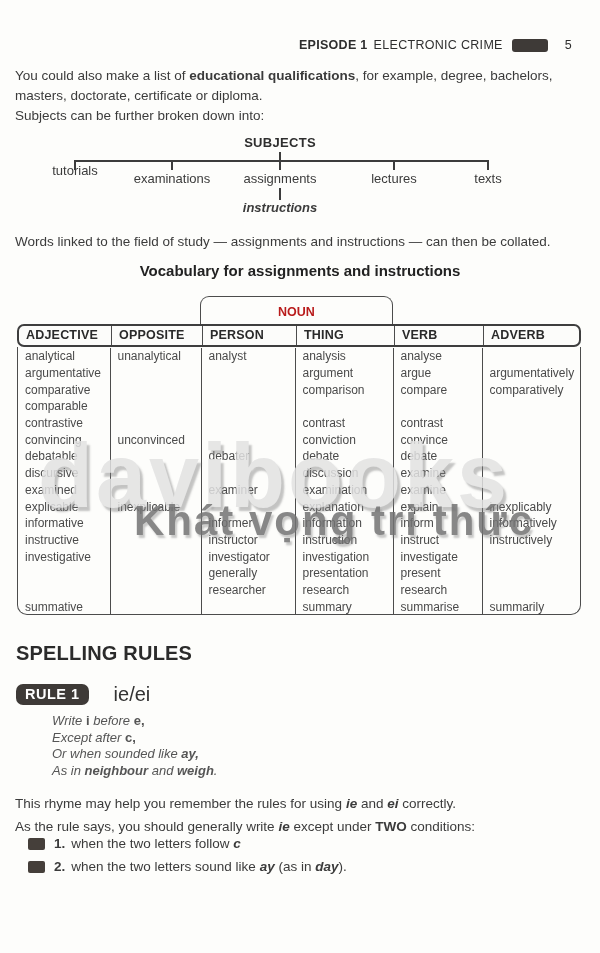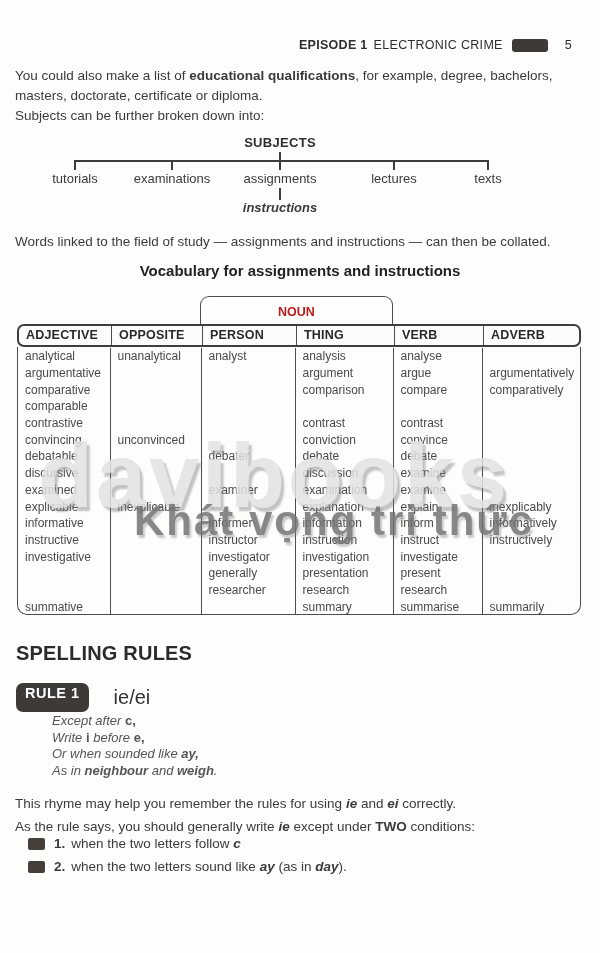--- a/index.html
+++ b/index.html
@@ -35,21 +35,21 @@
   .bbox table{border-collapse:collapse; table-layout:fixed; width:100%; height:100%; margin-top:1px;}
   .bbox td{font-size:12px; color:#4a4a4a; padding:0 0 0 7px; height:16.4px; vertical-align:middle; white-space:nowrap; overflow:hidden;}
   .bbox td + td{border-left:1.4px solid #4c4c4c;}
   
   .wm{position:absolute; z-index:5; pointer-events:none; font-weight:bold; color:#e2e2e2; opacity:.85;}
   .wm1{top:425px; left:38px; font-size:90px; letter-spacing:3px; text-shadow:3px 4px 2px rgba(130,130,130,.55);}
   .wm2{top:497px; left:134px; font-size:42px; letter-spacing:2px; color:#737373; text-shadow:2px 3px 2px rgba(130,130,130,.5);}
   
   .sphead{position:absolute; top:642px; left:16px; font-size:20px; font-weight:bold; letter-spacing:.2px; color:#2b2b2b;}
   .rulerow{position:absolute; top:683px; left:16px; display:flex; align-items:center;}
-  .rulebadge{background:#3e3a37; color:#fff; font-weight:bold; font-size:14.5px; padding:2px 9px 11px; border-radius:7px; letter-spacing:.5px;}
+  .rulebadge{background:#3e3a37; color:#fff; font-weight:bold; font-size:14.5px; padding:2px 9px 3px; border-radius:7px; letter-spacing:.5px;}
   .ruletitle{font-size:20px; margin-left:25px; color:#333;}
   .poem{position:absolute; top:713px; left:52px; font-size:13px; line-height:16.5px; color:#555;}
   .cond{position:absolute; left:28px; display:flex; align-items:center; font-size:13.5px;}
   .cond .sq{width:17px; height:12px; border-radius:2px; margin-right:9px; background:#453f3a;}
   .cond .num{font-weight:bold; margin-right:6px;}
 </style>
 </head>
 <body>
 
 <div class="page">
@@ -66,21 +66,21 @@
 
   <div class="tree">
     <div class="lbl root">SUBJECTS</div>
     <div class="ln" style="left:279px; top:16px; width:1.5px; height:8px;"></div>
     <div class="ln" style="left:74px; top:24px; width:414px; height:1.5px;"></div>
     <div class="ln" style="left:74px;  top:24px; width:1.5px; height:10px;"></div>
     <div class="ln" style="left:171px; top:24px; width:1.5px; height:10px;"></div>
     <div class="ln" style="left:279px; top:24px; width:1.5px; height:10px;"></div>
     <div class="ln" style="left:393px; top:24px; width:1.5px; height:10px;"></div>
     <div class="ln" style="left:487px; top:24px; width:1.5px; height:10px;"></div>
-    <div class="lbl" style="top:36px; left:25px;  width:100px;text-align:center;">tutorials</div>
+    <div class="lbl" style="top:28px; left:25px;  width:100px;text-align:center;">tutorials</div>
     <div class="lbl" style="top:36px; left:112px; width:120px;">examinations</div>
     <div class="lbl" style="top:36px; left:220px; width:120px;">assignments</div>
     <div class="lbl" style="top:36px; left:344px; width:100px;">lectures</div>
     <div class="lbl" style="top:36px; left:438px; width:100px;">texts</div>
     <div class="ln" style="left:279px; top:52px; width:1.5px; height:12px;"></div>
     <div class="lbl sub">instructions</div>
   </div>
 
   <div class="para" style="top:232px;">Words linked to the field of study — assignments and instructions — can then be collated.</div>
 
@@ -242,22 +242,22 @@
   <div class="wm wm1" style="color: rgb(226, 226, 226);">davibooks</div>
   <div class="wm wm2">Khát vọng tri thức</div>
 
   <div class="sphead">SPELLING RULES</div>
   <div class="rulerow">
     <span class="rulebadge" style="background-color: rgb(62, 58, 55);">RULE 1</span>
     <span class="ruletitle">ie/ei</span>
   </div>
 
   <div class="poem">
+    <div><span class="seg-i">Write </span><span class="seg-b">i</span><span class="seg-i"> before </span><span class="seg-b">e,</span></div>
     <div><span class="seg-i">Except after </span><span class="seg-b">c,</span></div>
-    <div><span class="seg-i">Write </span><span class="seg-b">i</span><span class="seg-i"> before </span><span class="seg-b">e,</span></div>
     <div><span class="seg-i">Or when sounded like </span><span class="seg-bi">ay,</span></div>
     <div><span class="seg-i">As in </span><span class="seg-bi">neighbour</span><span class="seg-i"> and </span><span class="seg-bi">weigh</span><span class="seg-i">.</span></div>
   </div>
 
   <div class="para" style="top:794px;"><span>This rhyme may help you remember the rules for using </span><span class="seg-bi">ie</span><span> and </span><span class="seg-bi">ei</span><span> correctly.</span></div>
   <div class="para" style="top:817px;"><span>As the rule says, you should generally write </span><span class="seg-bi">ie</span><span> except under </span><span class="seg-b">TWO</span><span> conditions:</span></div>
 
   <div class="cond" style="top:836px;">
     <span class="sq" style="background-color: rgb(69, 63, 58);"></span>
     <span class="num">1.</span>

